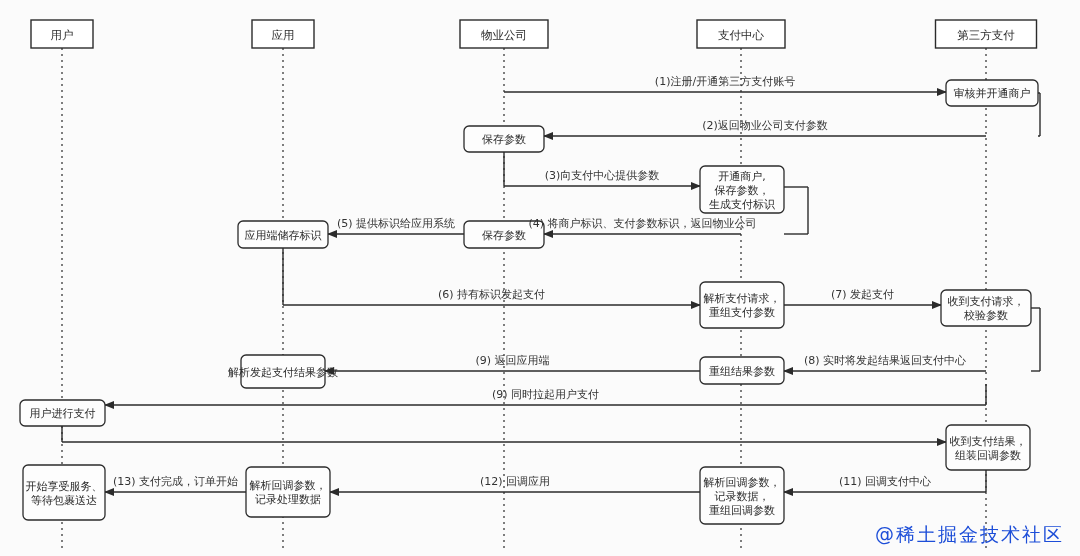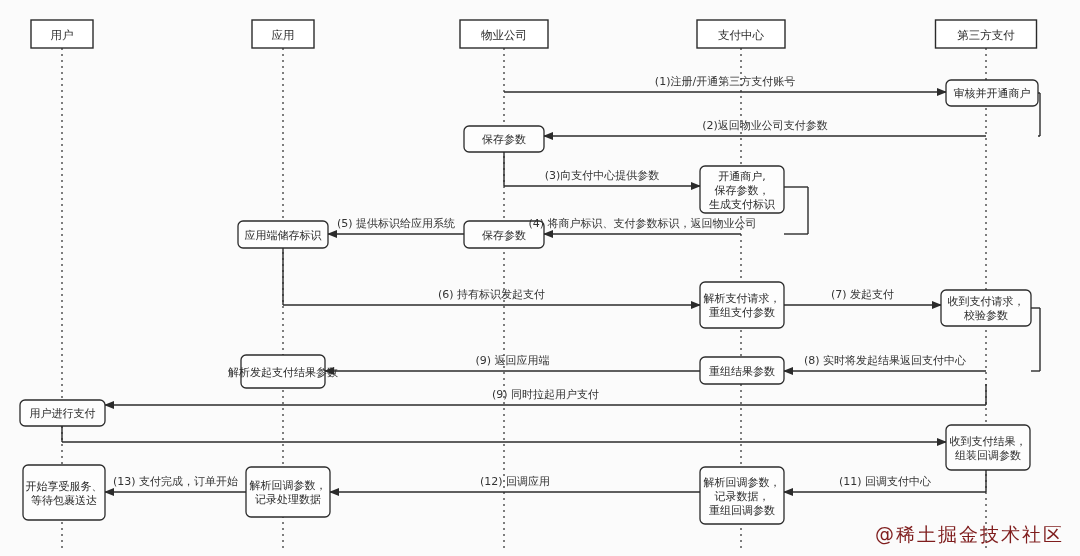--- a/index.html
+++ b/index.html
@@ -61,21 +61,21 @@
   .msg-label {
     font-size: 11px;
     fill: #333333;
     text-anchor: middle;
   }
   .watermark {
     position: absolute;
     right: 16px;
     bottom: 8px;
     font-size: 19px;
-    color: #7f1d1d;
+    color: #1d4ed8;
     letter-spacing: 2px;
     user-select: none;
     white-space: nowrap;
   }
 </style>
 </head>
 <body>
 
 <div id="canvas-wrap">
 

